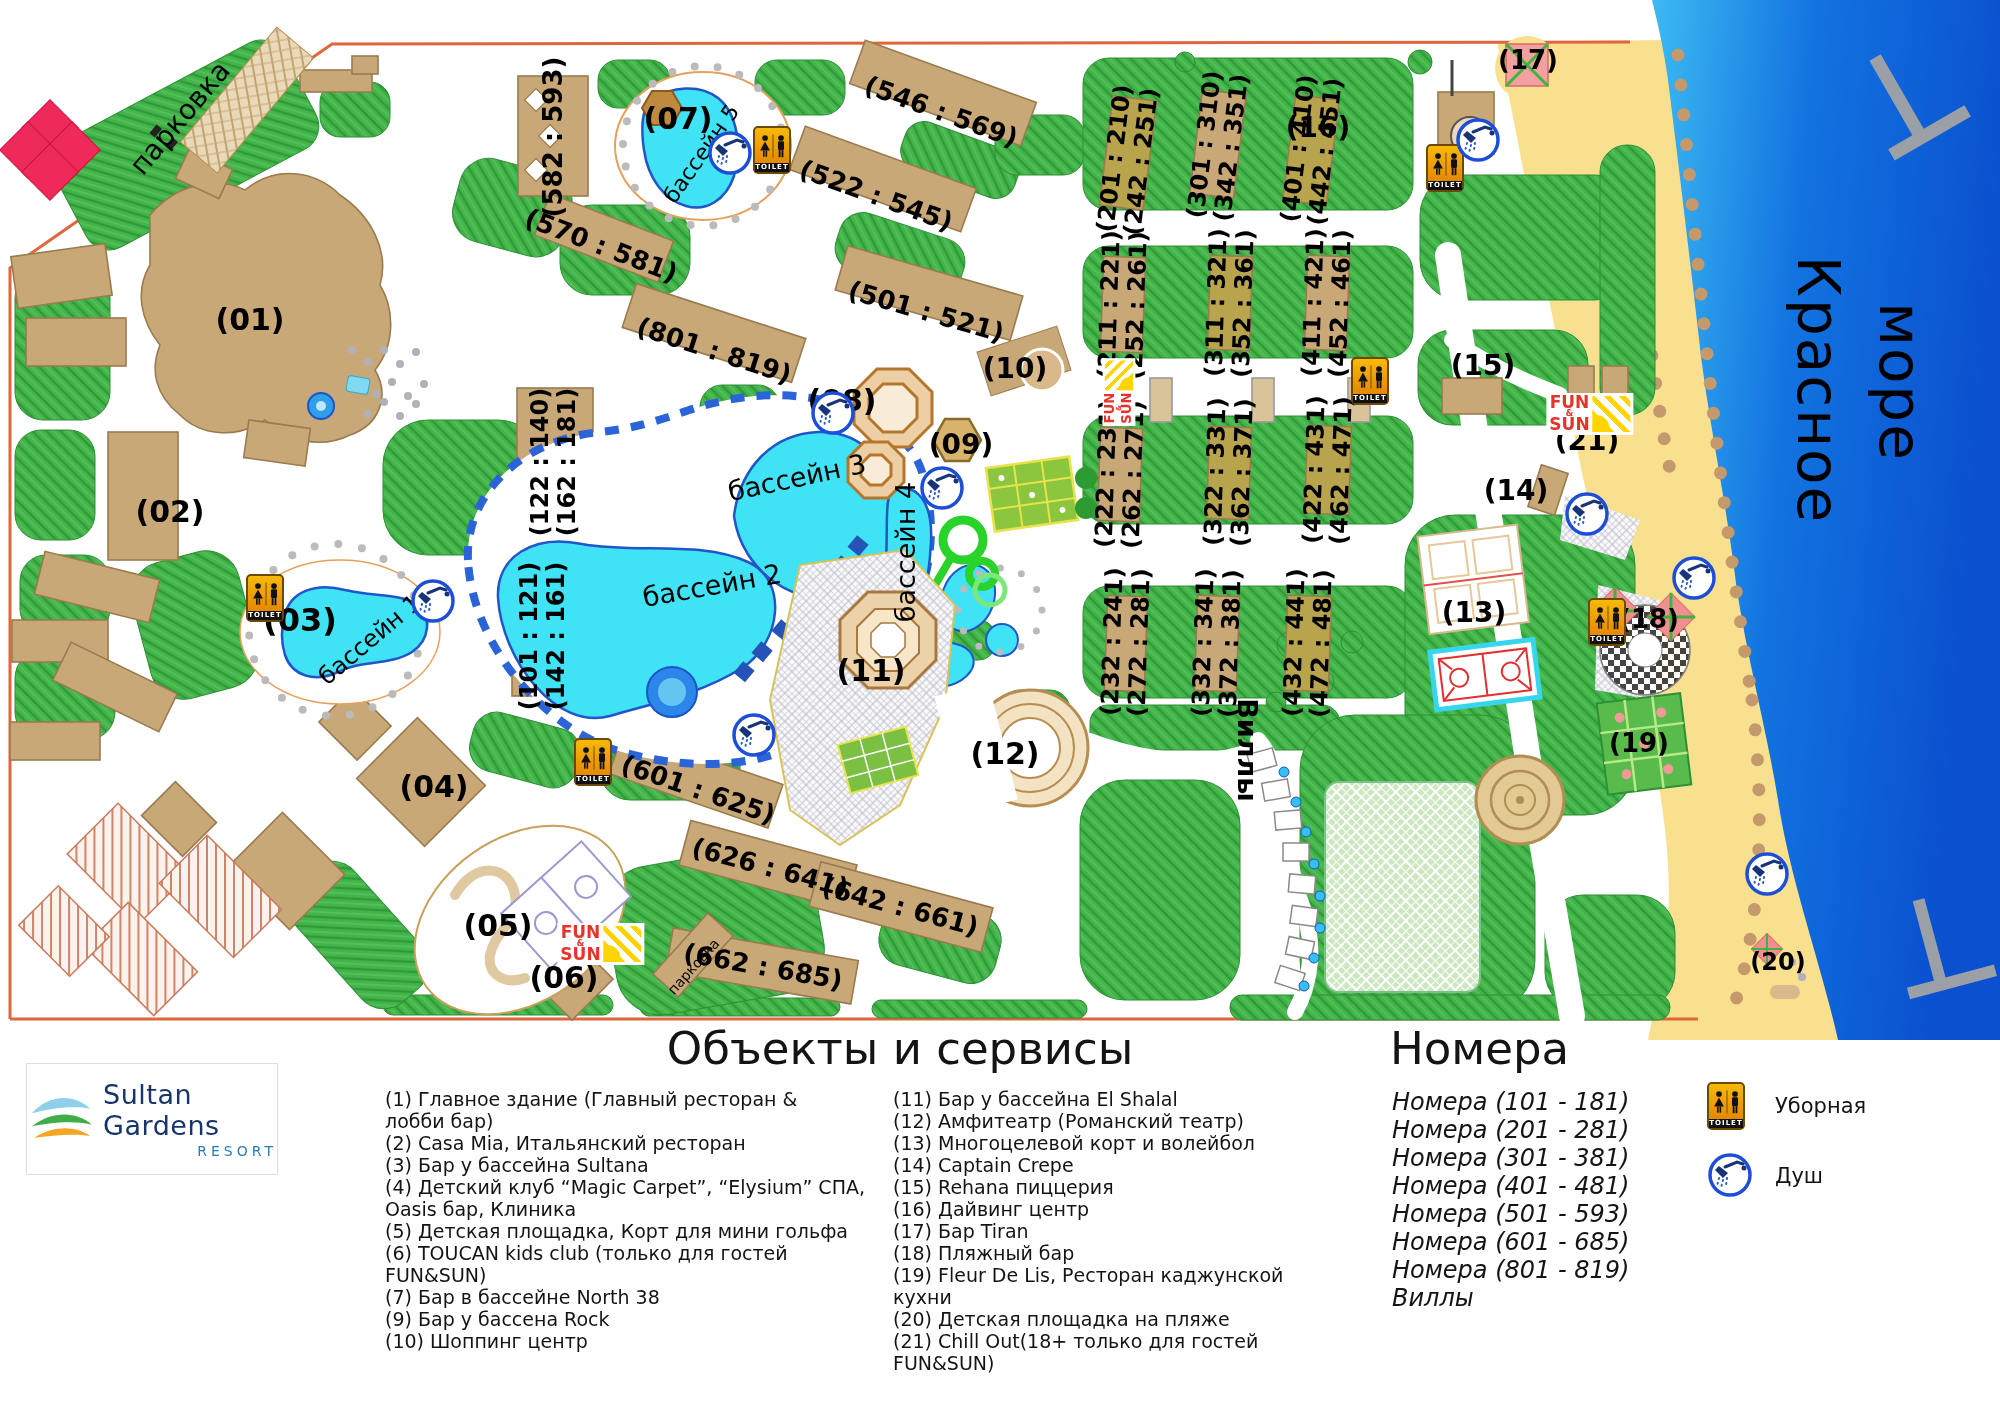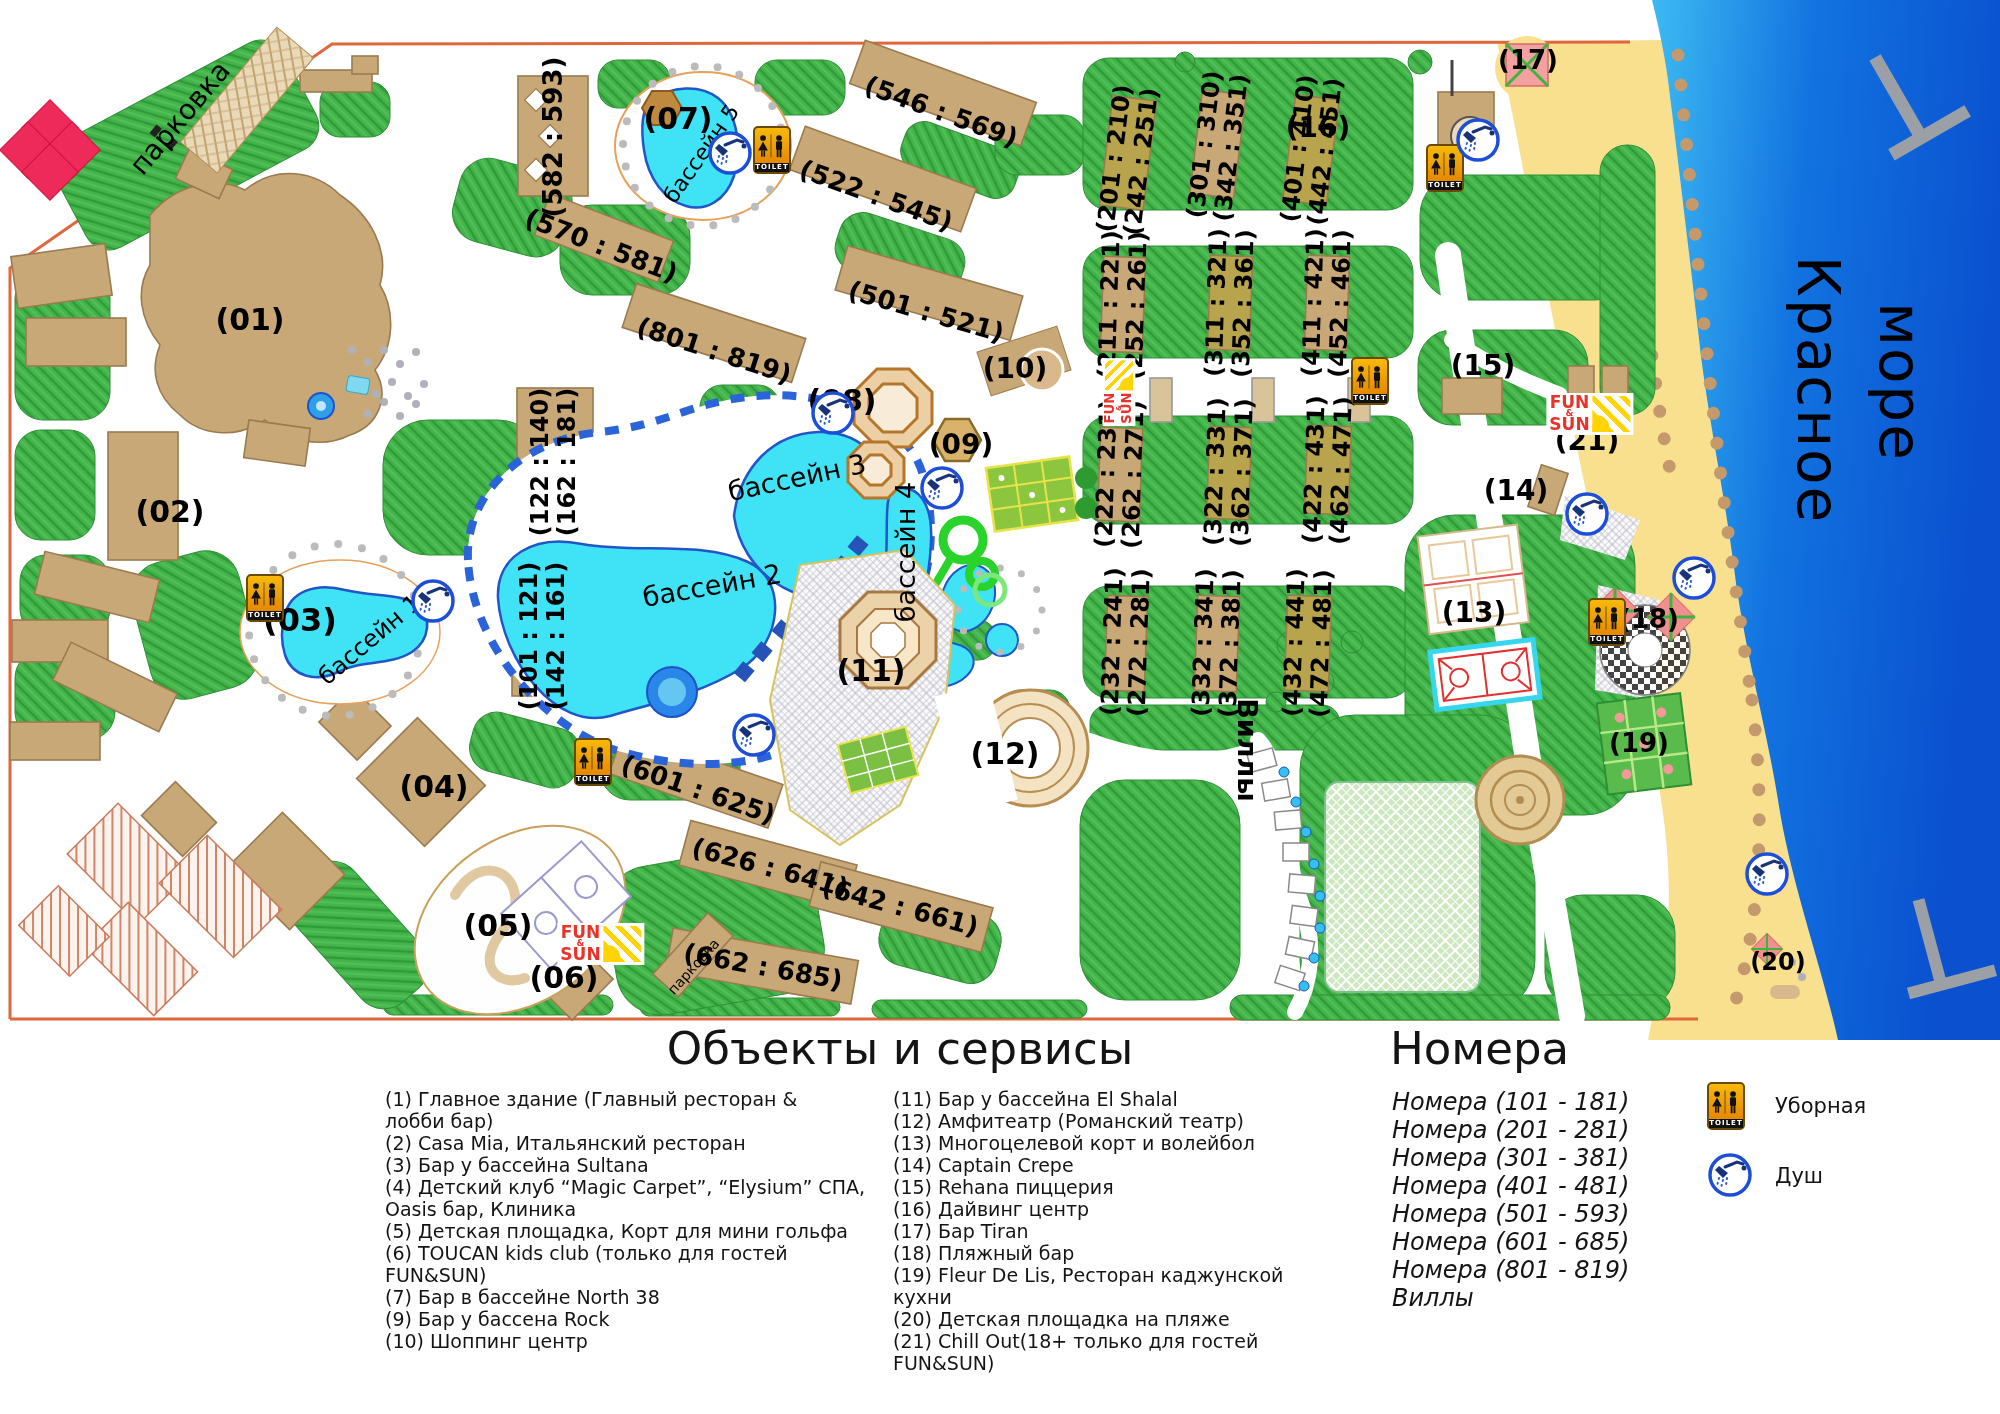--- a/index.html
+++ b/index.html
@@ -7,21 +7,21 @@
          font-family:"DejaVu Sans",sans-serif;}
   #map-svg{position:absolute;left:0;top:0;}
   #overlay{position:absolute;left:0;top:0;width:2000px;height:1040px;}
   .lbl{position:absolute;color:#000;font-weight:bold;white-space:pre-line;text-align:center;
        line-height:1.12;transform-origin:center;}
   .lbl.pool,.lbl.sea,.lbl.place{font-weight:normal;}
   .lbl.sea{letter-spacing:2px;}
   
   .toilet{position:absolute;width:38px;height:48px;background:linear-gradient(#f7b90a,#e07c00);
           border:2px solid #6b4a00;border-radius:5px;box-sizing:border-box;
-          display:flex;flex-direction:column;align-items:flex-start;justify-content:flex-end;}
+          display:flex;flex-direction:column;align-items:flex-end;justify-content:flex-end;}
   .toilet .t-figs{flex:1;display:flex;align-items:center;}
   .toilet .t-strip{background:#111;color:#fff;font-size:7px;font-weight:bold;line-height:1.25;
           width:100%;text-align:center;letter-spacing:1px;}
   
   .shower{position:absolute;width:46px;height:46px;}
   
   .funsun{position:absolute;display:flex;background:#fff;padding:3px;gap:3px;align-items:center;}
   .fs-text{color:#e8332a;font-weight:bold;font-size:17px;line-height:.82;display:flex;
            flex-direction:column;align-items:center;}
   .fs-amp{font-size:9px;line-height:.8;}
@@ -791,15 +791,26 @@
                 <path d="M12,14 L21,21 L16,26 L8,18 Z" fill="#17337a"></path>
                 <path d="M18,15 L30,10 L36,12" fill="none" stroke="#17337a" stroke-width="3" stroke-linecap="round"></path>
                 <circle cx="37" cy="16" r="2.5" fill="#17337a"></circle>
                 <path d="M12,26 L10,34 M16,28 L14,36 M20,26 L19,33" stroke="#2a5ad0" stroke-width="2" stroke-linecap="round" stroke-dasharray="1,4"></path>
               </svg></div>
           </span>
       <span>Душ</span>
     </div>
   </div>
 
+  <div id="logo-card">
+    <svg width="84" height="90" viewBox="0 0 84 90">
+      <path d="M6,38 C28,14 58,14 78,32 C56,28 26,32 6,38 Z" fill="#8ed0ea"></path>
+      <path d="M6,54 C32,34 62,36 80,52 C56,46 26,50 6,54 Z" fill="#3fae49"></path>
+      <path d="M9,68 C34,52 62,54 78,66 C56,62 30,66 9,68 Z" fill="#f5a623"></path>
+    </svg>
+    <div class="logo-text">
+      <div class="logo-name">Sultan Gardens</div>
+      <div class="logo-sub">RESORT</div>
+    </div>
+  </div>
 </div>
 
 </div>
 
 </body></html>

